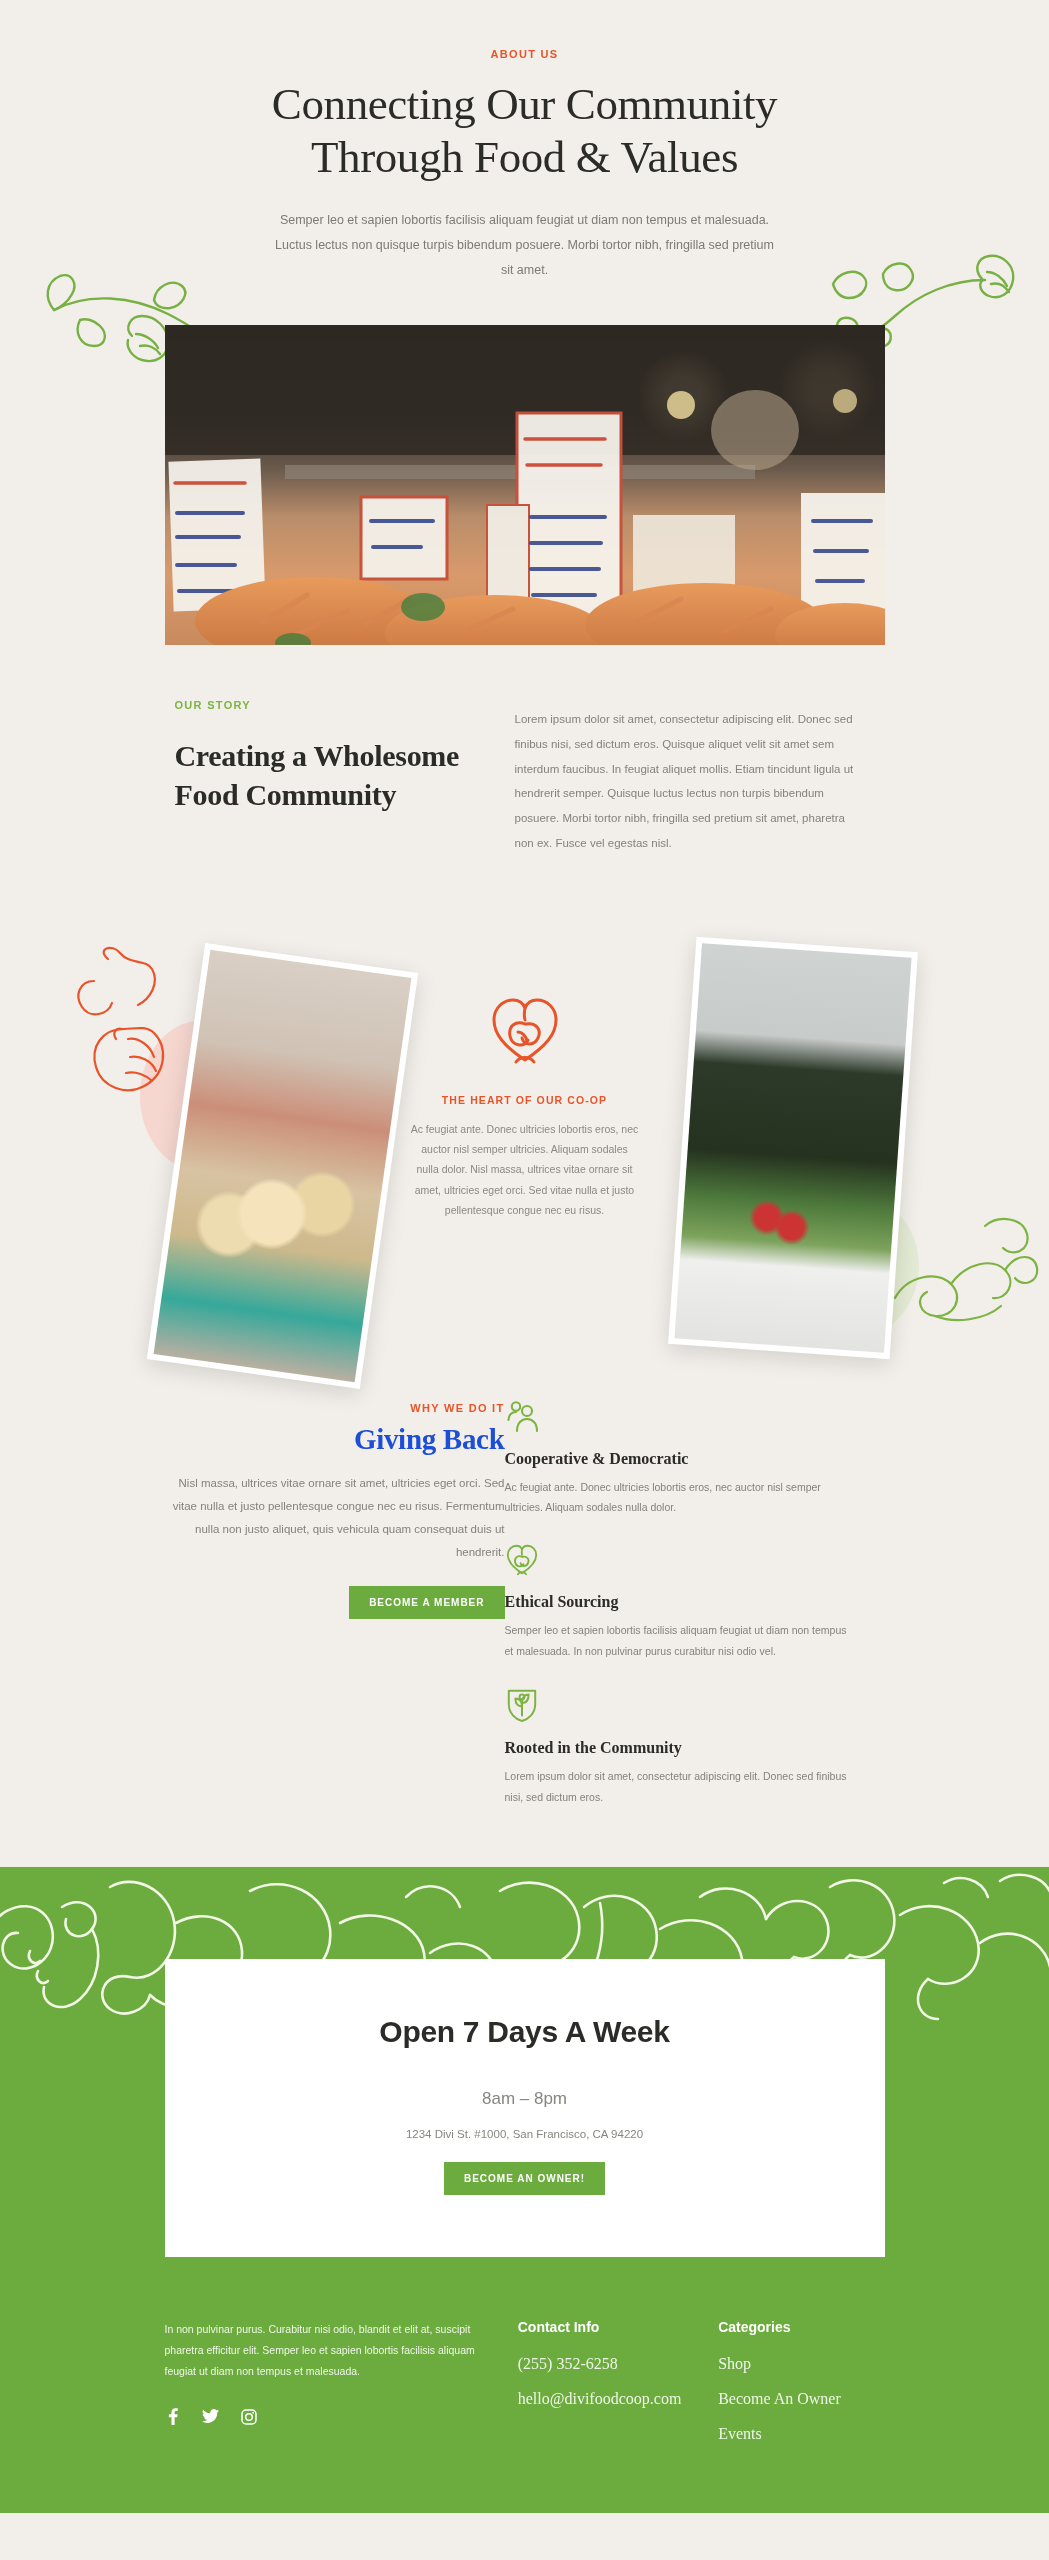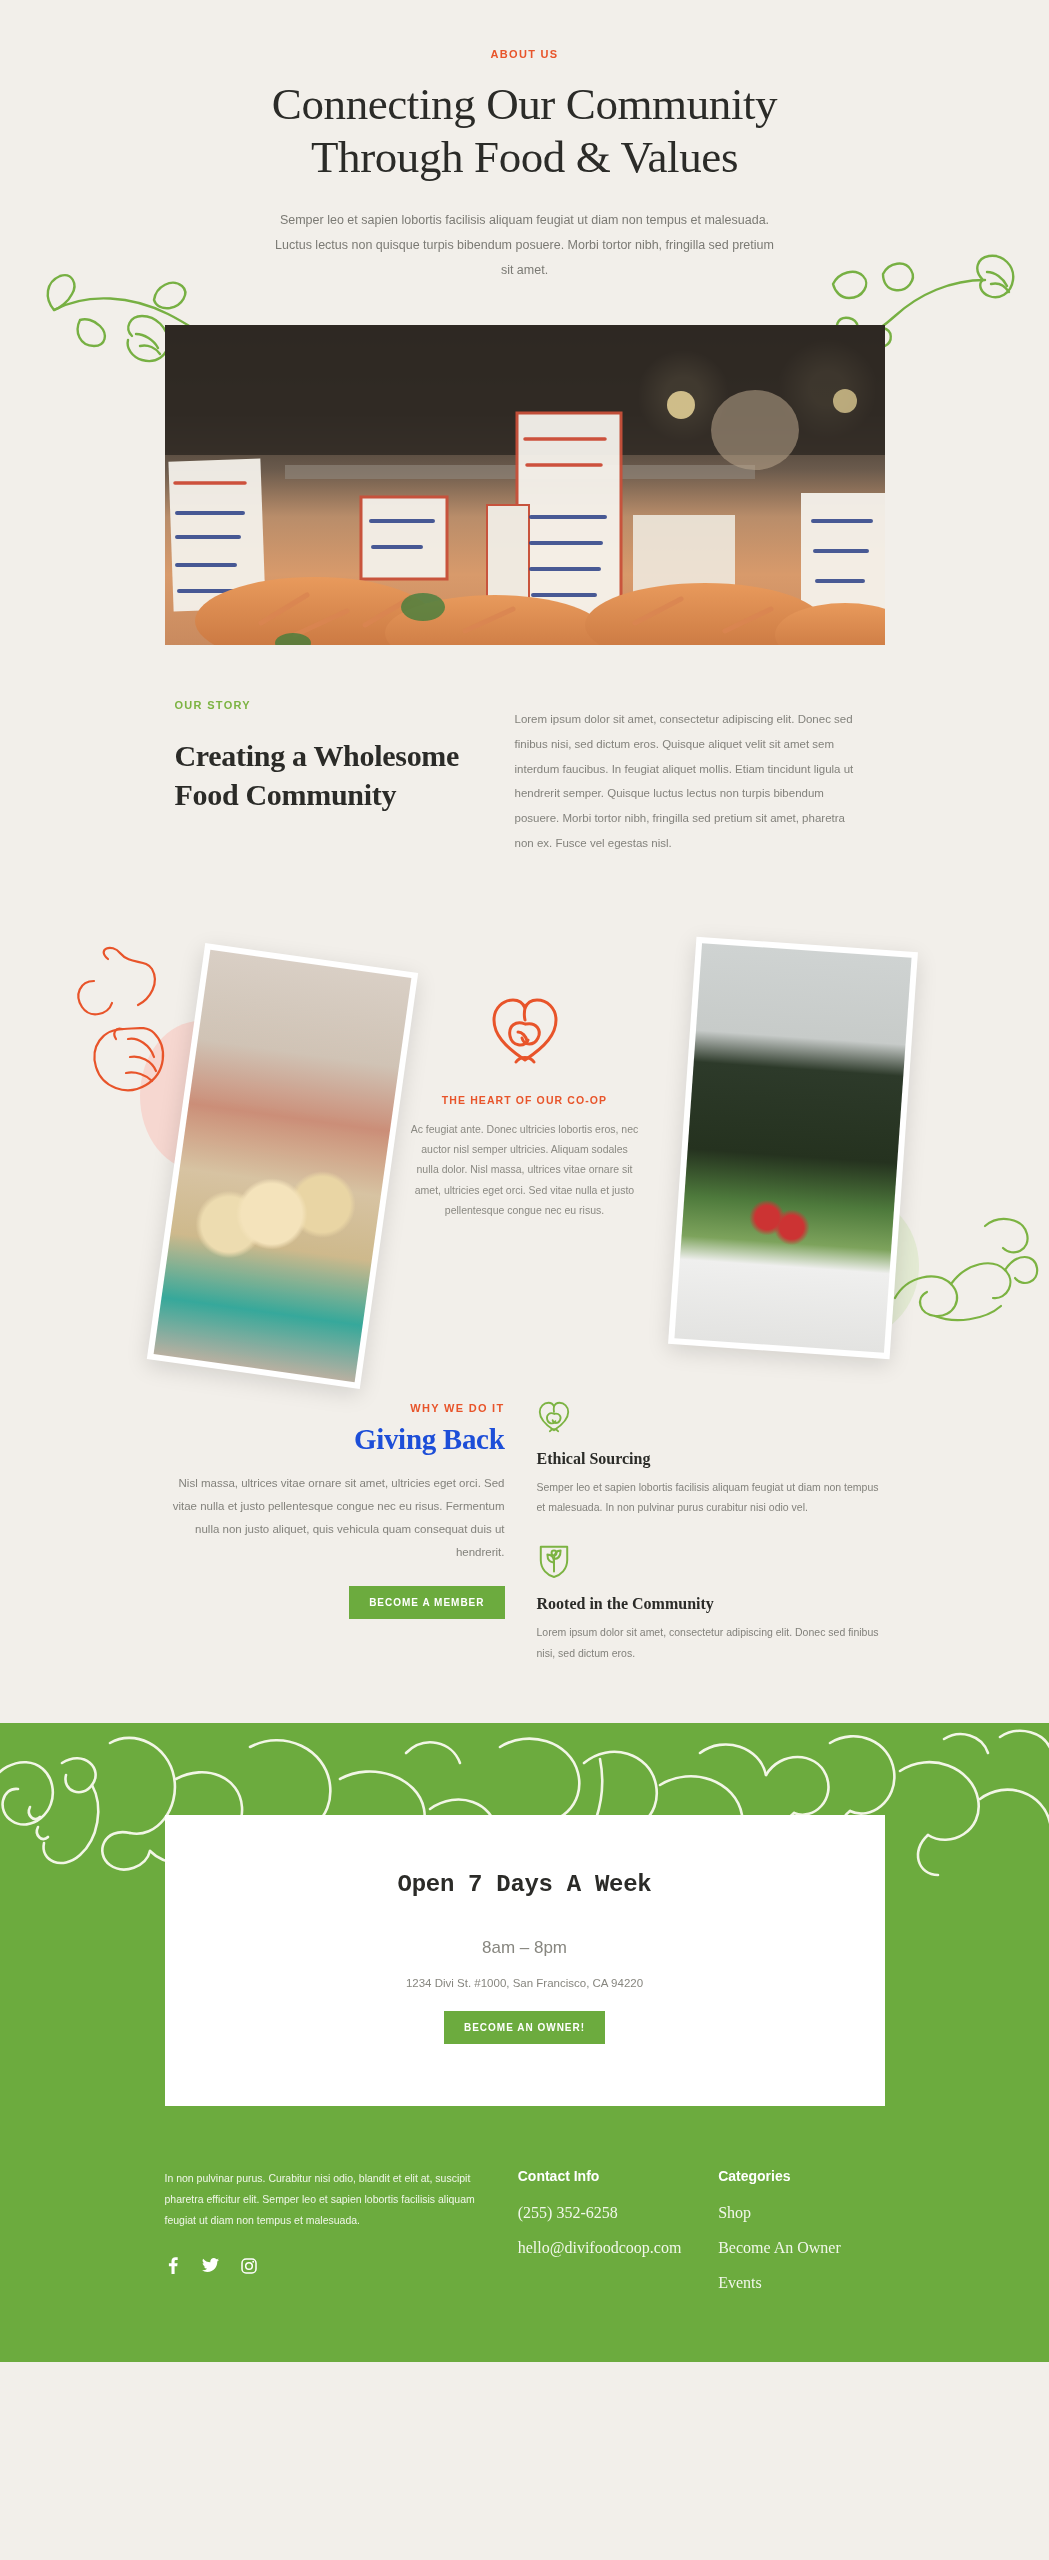--- a/index.html
+++ b/index.html
@@ -168,21 +168,20 @@
     font-size: 10.5px;
     line-height: 1.95;
     color: #8a8982;
   }
 
   
   .giving {
     width: 720px;
     margin: 52px auto 0;
     display: flex;
-    gap: 32px;
     align-items: flex-start;
     padding-bottom: 60px;
   }
   .giving-left { width: 340px; text-align: right; padding-top: 4px; }
   .giving-title {
     font-family:Liberation Serif, serif;
     font-weight:bold; font-size: 29px; color:#1d4ed8;
     margin-top: 9px; letter-spacing:-0.3px;
   }
   .giving-para {
@@ -230,22 +229,22 @@
   .cta-card {
     position: relative;
     z-index: 2;
     width: 720px;
     margin: 0 auto;
     background: #fff;
     padding: 56px 40px 62px;
     text-align: center;
   }
   .cta-title {
-    font-family:Liberation Mono, monospace;
-    font-weight: bold; font-size: 24px; color:#2b2b28;
+    font-family:Liberation Sans, sans-serif;
+    font-weight: bold; font-size: 30px; color:#2b2b28;
     letter-spacing: -0.3px;
   }
   .cta-hours {
     margin-top: 40px; font-size: 17px; color:#87867f;
   }
   .cta-address {
     margin-top: 19px; font-size: 11.5px; color:#87867f;
   }
 
   
@@ -406,20 +405,30 @@
 <section class="giving">
   <div class="giving-left">
     <div class="eyebrow">WHY WE DO IT</div>
     <h2 class="giving-title">Giving Back</h2>
     <p class="giving-para">Nisl massa, ultrices vitae ornare sit amet, ultricies eget orci. Sed vitae nulla et justo pellentesque congue nec eu risus. Fermentum nulla non justo aliquet, quis vehicula quam consequat duis ut hendrerit.</p>
     <a class="btn" href="#">BECOME A MEMBER</a>
   </div>
 
   <div class="giving-right">
 
+    <div class="feature">
+      <svg width="36" height="34" viewBox="0 0 36 34" fill="none" stroke="#7cb342" stroke-width="2.1" stroke-linecap="round" stroke-linejoin="round">
+        <circle cx="11" cy="6.5" r="4.2"></circle>
+        <path d="M3.5 20 C3.5 14.5 7 12 11 12"></path>
+        <circle cx="22" cy="11" r="5"></circle>
+        <path d="M12 31 C12 23 16.5 19 22 19 C27.5 19 32 23 32 31"></path>
+      </svg>
+      <h3 class="feature-title">Cooperative &amp; Democratic</h3>
+      <p class="feature-para">Ac feugiat ante. Donec ultricies lobortis eros, nec auctor nisl semper ultricies. Aliquam sodales nulla dolor.</p>
+    </div>
 
     <div class="feature">
       <svg width="34" height="34" viewBox="0 0 74 74" fill="none" stroke="#7cb342" stroke-width="4" stroke-linecap="round" stroke-linejoin="round">
         <path d="M37 66 C16 52 6 40 6 26 C6 14 15 6 25 6 C31 6 35 9 37 14 C39 9 43 6 49 6 C59 6 68 14 68 26 C68 40 58 52 37 66Z"></path>
         <path d="M37 14 C36 19 36 22 37 26"></path>
         <path d="M28 68 C32 62 42 62 46 68"></path>
         <path d="M37 30 C28 26 20 32 22 42 C24 52 36 54 40 46"></path>
         <path d="M38 30 C48 28 54 36 50 44 C46 52 36 52 34 44"></path>
       </svg>
       <h3 class="feature-title">Ethical Sourcing</h3>

